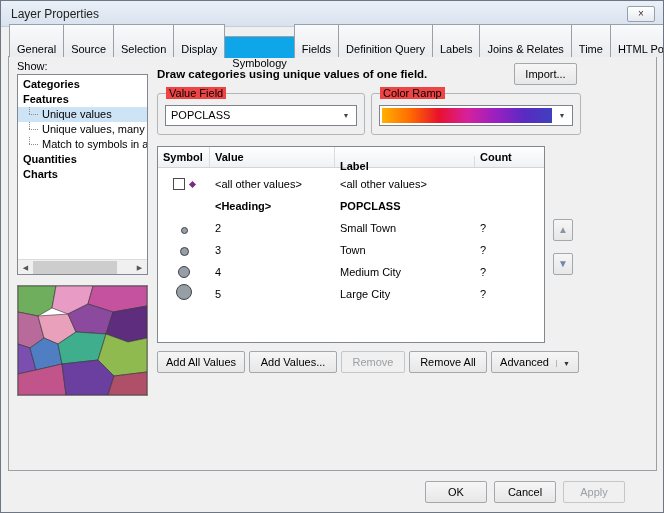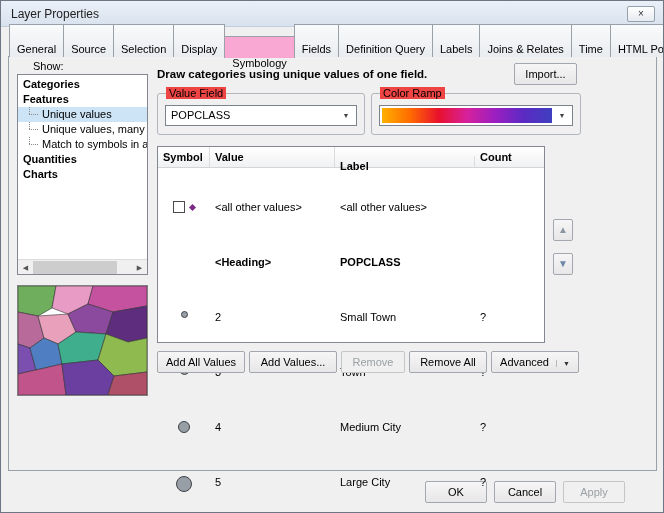--- a/index.html
+++ b/index.html
@@ -12,28 +12,28 @@
   .titlebar .title { position:absolute; left:10px; top:0; line-height:26px; font-size:12px; color:#222; }
   .close-btn { position:absolute; right:8px; top:5px; width:28px; height:16px;
                background:linear-gradient(#ffffff,#e6eaef); border:1px solid #96a1ae; border-radius:2px;
                text-align:center; font-size:10px; line-height:14px; color:#333; cursor:default; }
 
   
   .tabs { position:absolute; left:8px; top:34px; height:22px; display:flex; align-items:flex-end; z-index:3; }
   .tab { height:18px; line-height:17px; padding:16px 7px; font-size:11px; white-space:nowrap;
          background:linear-gradient(#f9fafb,#e9ecf0); border:1px solid #9aa0a8; border-bottom:none; margin-left:-1px; }
   .tab:first-child { margin-left:0; }
-  .tab.active { height:22px; line-height:20px; background:#f9a8d4; position:relative; z-index:4;
+  .tab.active { height:22px; line-height:20px; background:#0ea5e9; position:relative; z-index:4;
                 margin-bottom:-1px; padding-bottom:1px; }
 
   
   .tab-page { position:absolute; left:7px; top:55px; width:649px; height:415px;
               border:1px solid #9aa0a8; background:#f0f0f0; z-index:1; }
 
-  .show-label { position:absolute; left:24px; top:3px; font-size:11px; }
+  .show-label { position:absolute; left:8px; top:3px; font-size:11px; }
 
   
   .tree { position:absolute; left:8px; top:17px; width:131px; height:201px;
           background:#fff; border:1px solid #828790; overflow:hidden; }
   .tree-inner { padding-top:2px; }
   .tree-item { height:15px; line-height:15px; font-size:11px; padding-left:5px; white-space:nowrap; overflow:hidden; }
   .tree-item.top { font-weight:bold; }
   .tree-item.child { padding-left:24px; position:relative; font-weight:normal; }
   .tree-item.child::before { content:""; position:absolute; left:11px; top:7px; width:9px; border-top:1px dotted #8a8a8a; }
   .tree-item.child::after { content:""; position:absolute; left:11px; top:-4px; height:11px; border-left:1px dotted #8a8a8a; }
@@ -63,21 +63,21 @@
   .combo { position:absolute; left:7px; top:11px; right:7px; height:21px; background:#fff; border:1px solid #7c838a; }
   .combo-text { padding-left:5px; line-height:19px; font-size:11px; }
   .combo-arrow { position:absolute; right:2px; top:0; width:16px; height:19px; text-align:center; font-size:7px; line-height:19px; color:#444; }
   .ramp-strip { position:absolute; left:2px; top:2px; right:20px; bottom:2px; }
 
   
   .vtable { position:absolute; left:148px; top:89px; width:388px; height:197px; background:#fff; border:1px solid #828790; }
   .thead { display:flex; height:21px; background:linear-gradient(#ffffff,#f0f1f3); border-bottom:1px solid #d5d5d5; }
   .th { font-weight:bold; font-size:11px; line-height:20px; padding-left:5px; border-right:1px solid #dcdcdc; }
   .th.sym { width:52px; }  .th.val { width:125px; }  .th.lab { width:140px;margin-top:9px; }  .th.cnt { flex:1; border-right:none; }
-  .tr { display:flex; height:22px; align-items:flex-start; font-size:11px;margin-top:33px; }
+  .tr { display:flex; height:22px; align-items:flex-end; font-size:11px; }
   .td-sym { width:52px; display:flex; justify-content:center; align-items:center; gap:5px; }
   .td-val { width:125px; padding-left:5px; white-space:nowrap; }
   .td-lab { width:140px; padding-left:5px; white-space:nowrap; }
   .td-cnt { flex:1; padding-left:5px; }
   .bold { font-weight:bold; }
   .chk { width:12px; height:12px; background:#fff; border:1px solid #4a4a4a; display:inline-block; }
   .dot { width:5px; height:5px; background:#7c2a86; transform:rotate(45deg); display:inline-block; }
   .circ { border-radius:50%; background:#989ea5; border:1px solid #3e4347; display:inline-block; }
   .c1 { width:7px; height:7px; }
   .c2 { width:9px; height:9px; }

